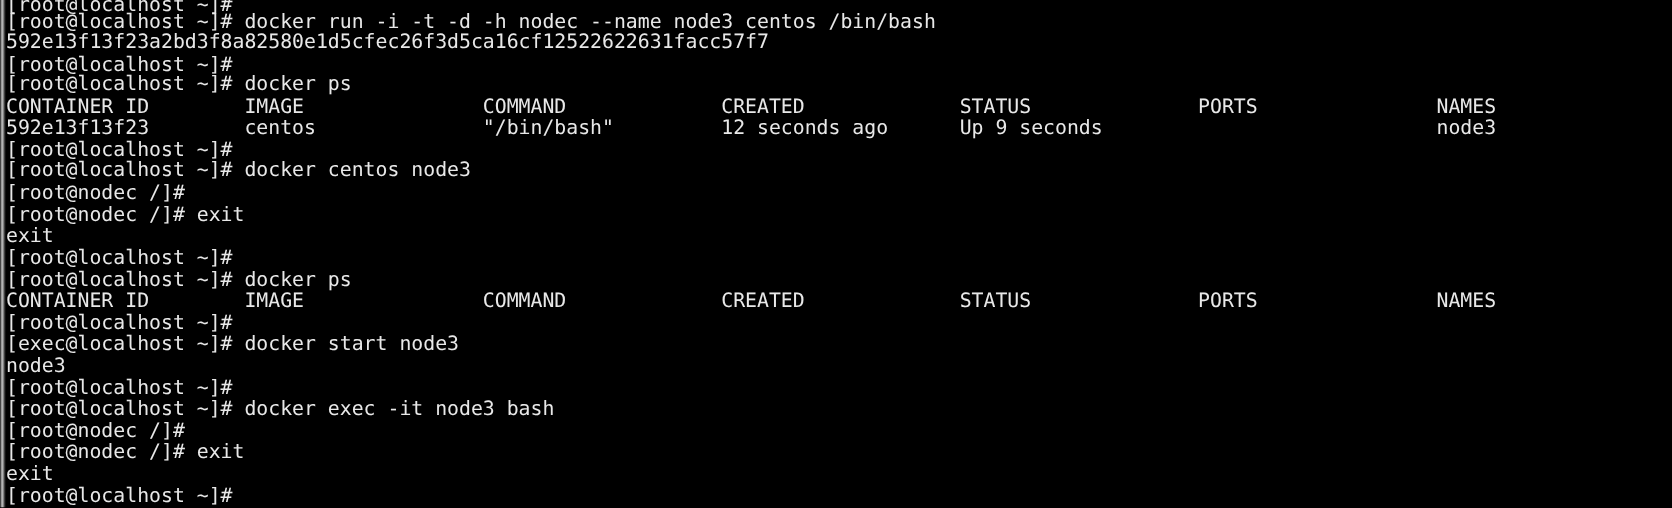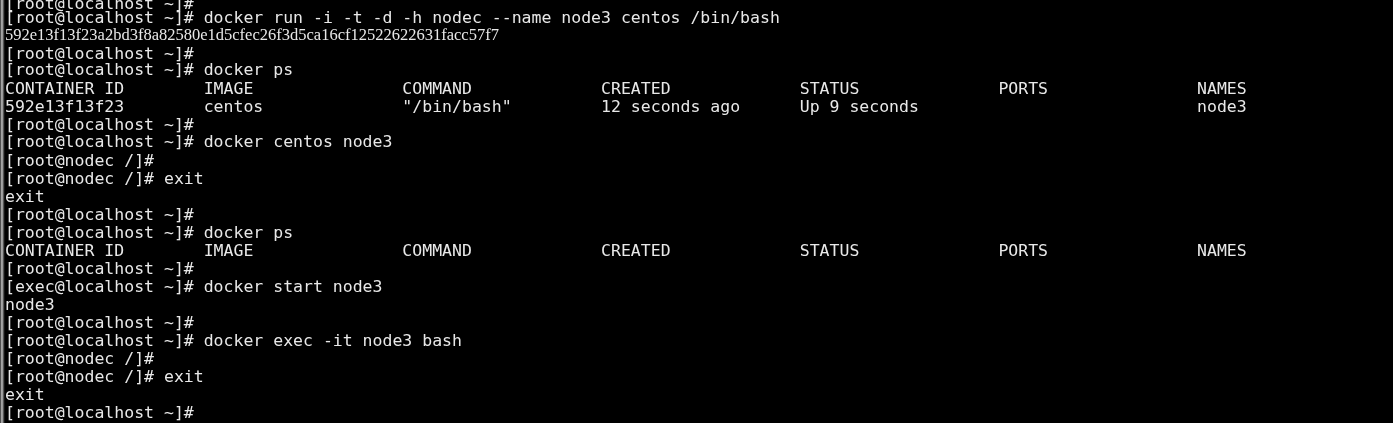--- a/index.html
+++ b/index.html
@@ -58,21 +58,21 @@
 </head>
 <body>
 
 <div id="terminal">
 
   <div id="scroll-strip"></div>
 
   <div id="screen">
       <div class="line" style="top: -6px;">[root@localhost ~]#</div>
       <div class="line" style="top: 8px;">[root@localhost ~]# docker run -i -t -d -h nodec --name node3 centos /bin/bash</div>
-      <div class="line" style="top: 25px; font-family: Liberation Serif, serif;">592e13f13f23a2bd3f8a82580e1d5cfec26f3d5ca16cf12522622631facc57f7</div>
+      <div class="line" style="top: 25px;">592e13f13f23a2bd3f8a82580e1d5cfec26f3d5ca16cf12522622631facc57f7</div>
       <div class="line" style="top: 44px;">[root@localhost ~]#</div>
       <div class="line" style="top: 60px;">[root@localhost ~]# docker ps</div>
       <div class="line" style="top: 79px;">CONTAINER ID        IMAGE               COMMAND             CREATED             STATUS              PORTS               NAMES</div>
       <div class="line" style="top: 97px;">592e13f13f23        centos              "/bin/bash"         12 seconds ago      Up 9 seconds                            node3</div>
       <div class="line" style="top: 115px;">[root@localhost ~]#</div>
       <div class="line" style="top: 132px;">[root@localhost ~]# docker centos node3</div>
       <div class="line" style="top: 151px;">[root@nodec /]#</div>
       <div class="line" style="top: 169px;">[root@nodec /]# exit</div>
       <div class="line" style="top: 187px;">exit</div>
       <div class="line" style="top: 205px;">[root@localhost ~]#</div>

